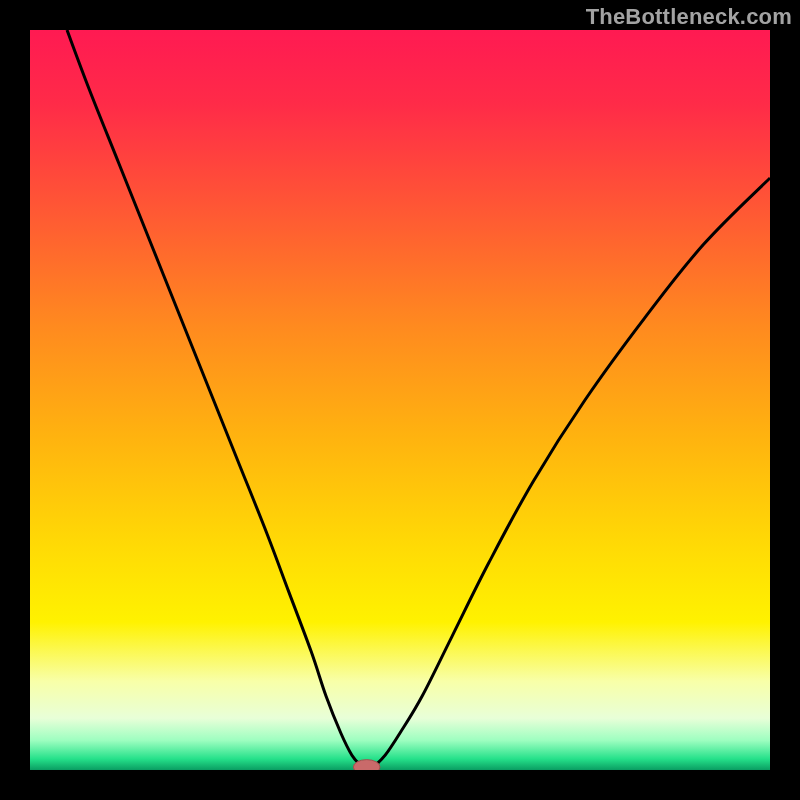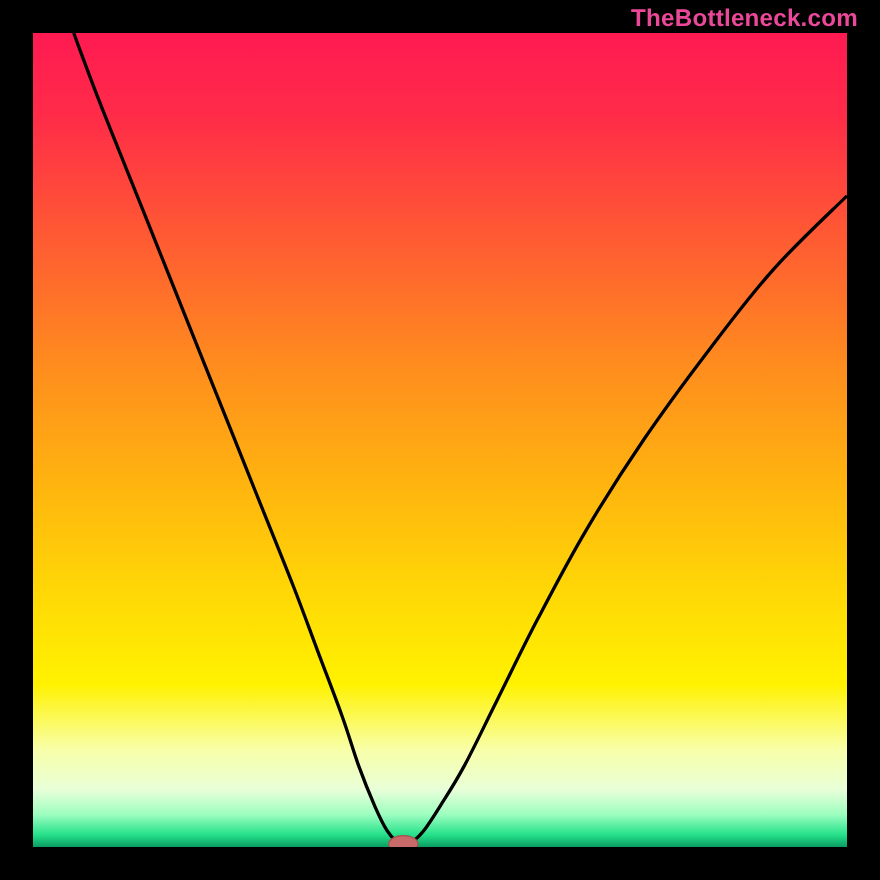--- a/index.html
+++ b/index.html
@@ -21,22 +21,22 @@
     position: absolute;
     left: 30px;
     top: 30px;
     width: 740px;
     height: 740px;
     overflow: hidden;
   }
   .watermark {
     position: absolute;
     top: 4px;
-    right: 20px;
-    color: #ec4899;
+    right: 8px;
+    color: #a3a3a3;
     font-size: 22px;
     font-weight: 600;
     letter-spacing: 0.2px;
     user-select: none;
     font-family: Arial, Helvetica, sans-serif;
   }
   svg { display: block; }
 </style>
 </head>
 <body>

